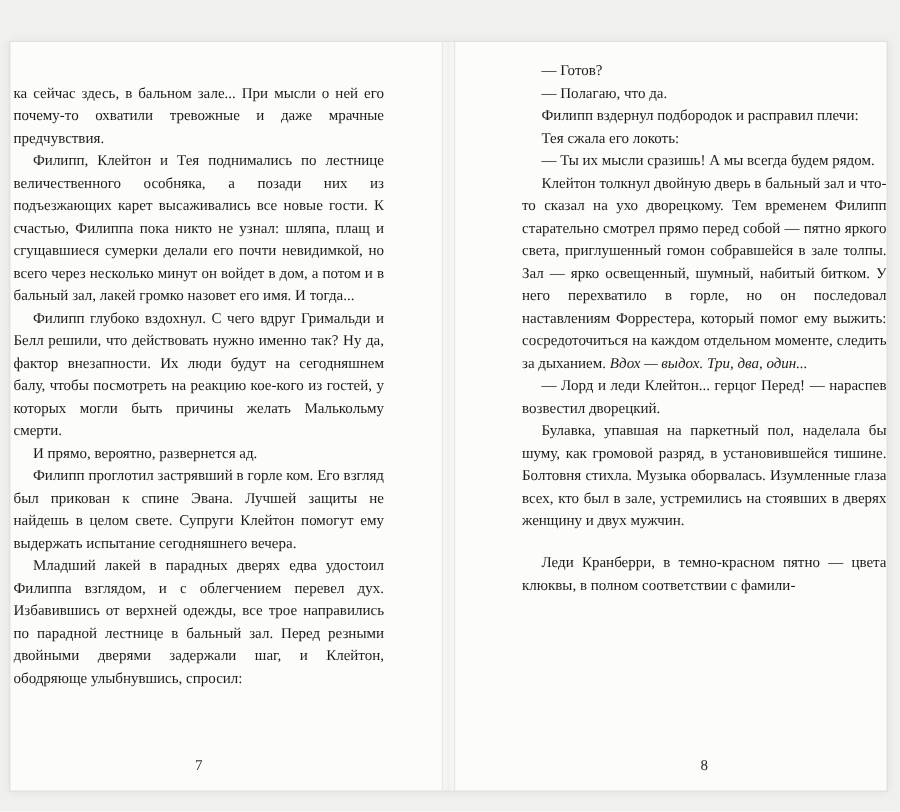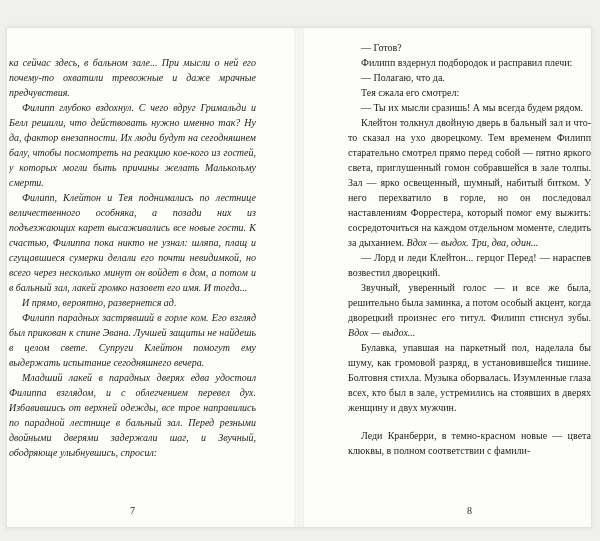--- a/index.html
+++ b/index.html
@@ -31,58 +31,57 @@
     line-height: 15px;
     color: #1c1c1c;
     text-align: justify;
     hyphens: auto;
     overflow: hidden;
   }
   .page-text p { margin: 0; }
   .page-text p.indent { text-indent: 13px; }
   .page-text p.break-before { margin-top: 13px; }
   .page-text em { }
-  .text-left  { left: 2px;   top: 27px; width: 247px; height: 452px; font-style: italic; }
+  .text-left  { left: 2px;   top: 27px; width: 247px; height: 452px; }
   .text-right { left: 341px; top: 12px; width: 243px; height: 468px; }
   .page-number {
     position: absolute; top: 477px;
     font-size: 10px; color: #2a2a2a;
     text-align: center;
   }
   .num-left  { left: 2px;   width: 247px; }
   .num-right { left: 341px; width: 243px; }
 </style>
 </head>
 <body>
 
 <div class="stage">
   <div class="book">
 
     <div class="page-text text-left">
         <p><span>ка сейчас здесь, в бальном зале... При мысли о ней его почему-то охватили тревожные и даже мрачные предчувствия.</span></p>
+        <p class="indent"><span>Филипп, Клейтон и Тея поднимались по лестнице величественного особняка, а позади них из подъезжающих карет высаживались все новые гости. К счастью, Филиппа пока никто не узнал: шляпа, плащ и сгущавшиеся сумерки делали его почти невидимкой, но всего через несколько минут он войдет в дом, а потом и в бальный зал, лакей громко назовет его имя. И тогда...</span></p>
         <p class="indent"><span>Филипп глубоко вздохнул. С чего вдруг Гримальди и Белл решили, что действовать нужно именно так? Ну да, фактор внезапности. Их люди будут на сегодняшнем балу, чтобы посмотреть на реакцию кое-кого из гостей, у которых могли быть причины желать Малькольму смерти.</span></p>
-        <p class="indent"><span>Филипп, Клейтон и Тея поднимались по лестнице величественного особняка, а позади них из подъезжающих карет высаживались все новые гости. К счастью, Филиппа пока никто не узнал: шляпа, плащ и сгущавшиеся сумерки делали его почти невидимкой, но всего через несколько минут он войдет в дом, а потом и в бальный зал, лакей громко назовет его имя. И тогда...</span></p>
         <p class="indent"><span>И прямо, вероятно, развернется ад.</span></p>
-        <p class="indent"><span>Филипп парадных застрявший в горле ком. Его взгляд был прикован к спине Эвана. Лучшей защиты не найдешь в целом свете. Супруги Клейтон помогут ему выдержать испытание сегодняшнего вечера.</span></p>
-        <p class="indent"><span>Младший лакей в парадных дверях едва удостоил Филиппа взглядом, и с облегчением перевел дух. Избавившись от верхней одежды, все трое направились по парадной лестнице в бальный зал. Перед резными двойными дверями задержали шаг, и Звучный, ободряюще улыбнувшись, спросил:</span></p>
+        <p class="indent"><span>Филипп проглотил застрявший в горле ком. Его взгляд был прикован к спине Эвана. Лучшей защиты не найдешь в целом свете. Супруги Клейтон помогут ему выдержать испытание сегодняшнего вечера.</span></p>
+        <p class="indent"><span>Младший лакей в парадных дверях едва удостоил Филиппа взглядом, и с облегчением перевел дух. Избавившись от верхней одежды, все трое направились по парадной лестнице в бальный зал. Перед резными двойными дверями задержали шаг, и Клейтон, ободряюще улыбнувшись, спросил:</span></p>
       </div>
 
     <div class="page-number num-left">7</div>
 
     <div class="gutter"></div>
 
     <div class="page-text text-right">
         <p class="indent"><span>— Готов?</span></p>
+        <p class="indent"><span>— Полагаю, что да.</span></p>
         <p class="indent"><span>Филипп вздернул подбородок и расправил плечи:</span></p>
-        <p class="indent"><span>— Полагаю, что да.</span></p>
-        <p class="indent"><span>Тея сжала его смотрел:</span></p>
+        <p class="indent"><span>Тея сжала его локоть:</span></p>
         <p class="indent"><span>— Ты их мысли сразишь! А мы всегда будем рядом.</span></p>
         <p class="indent"><span>Клейтон толкнул двойную дверь в бальный зал и что-то сказал на ухо дворецкому. Тем временем Филипп старательно смотрел прямо перед собой — пятно яркого света, приглушенный гомон собравшейся в зале толпы. Зал — ярко освещенный, шумный, набитый битком. У него перехватило в горле, но он последовал наставлениям Форрестера, который помог ему выжить: сосредоточиться на каждом отдельном моменте, следить за дыханием. </span><em>Вдох — выдох. Три, два, один...</em></p>
         <p class="indent"><span>— Лорд и леди Клейтон... герцог Перед! — нараспев возвестил дворецкий.</span></p>
-        <p class="indent"><span>Звучный, уверенный голос — и все же была, решительно была заминка, а потом особый акцент, когда дворецкий произнес его титул. Филипп стиснул зубы. </span><em>Вдох — выдох...</em></p>
         <p class="indent"><span>Булавка, упавшая на паркетный пол, наделала бы шуму, как громовой разряд, в установившейся тишине. Болтовня стихла. Музыка оборвалась. Изумленные глаза всех, кто был в зале, устремились на стоявших в дверях женщину и двух мужчин.</span></p>
-        <p class="indent break-before"><span>Леди Кранберри, в темно-красном новые — цвета клюквы, в полном соответствии с фамили-</span></p>
+        <p class="indent break-before"><span>Леди Кранберри, в темно-красном пятно — цвета клюквы, в полном соответствии с фамили-</span></p>
       </div>
 
     <div class="page-number num-right">8</div>
 
   </div>
 </div>
 
 </body></html>

